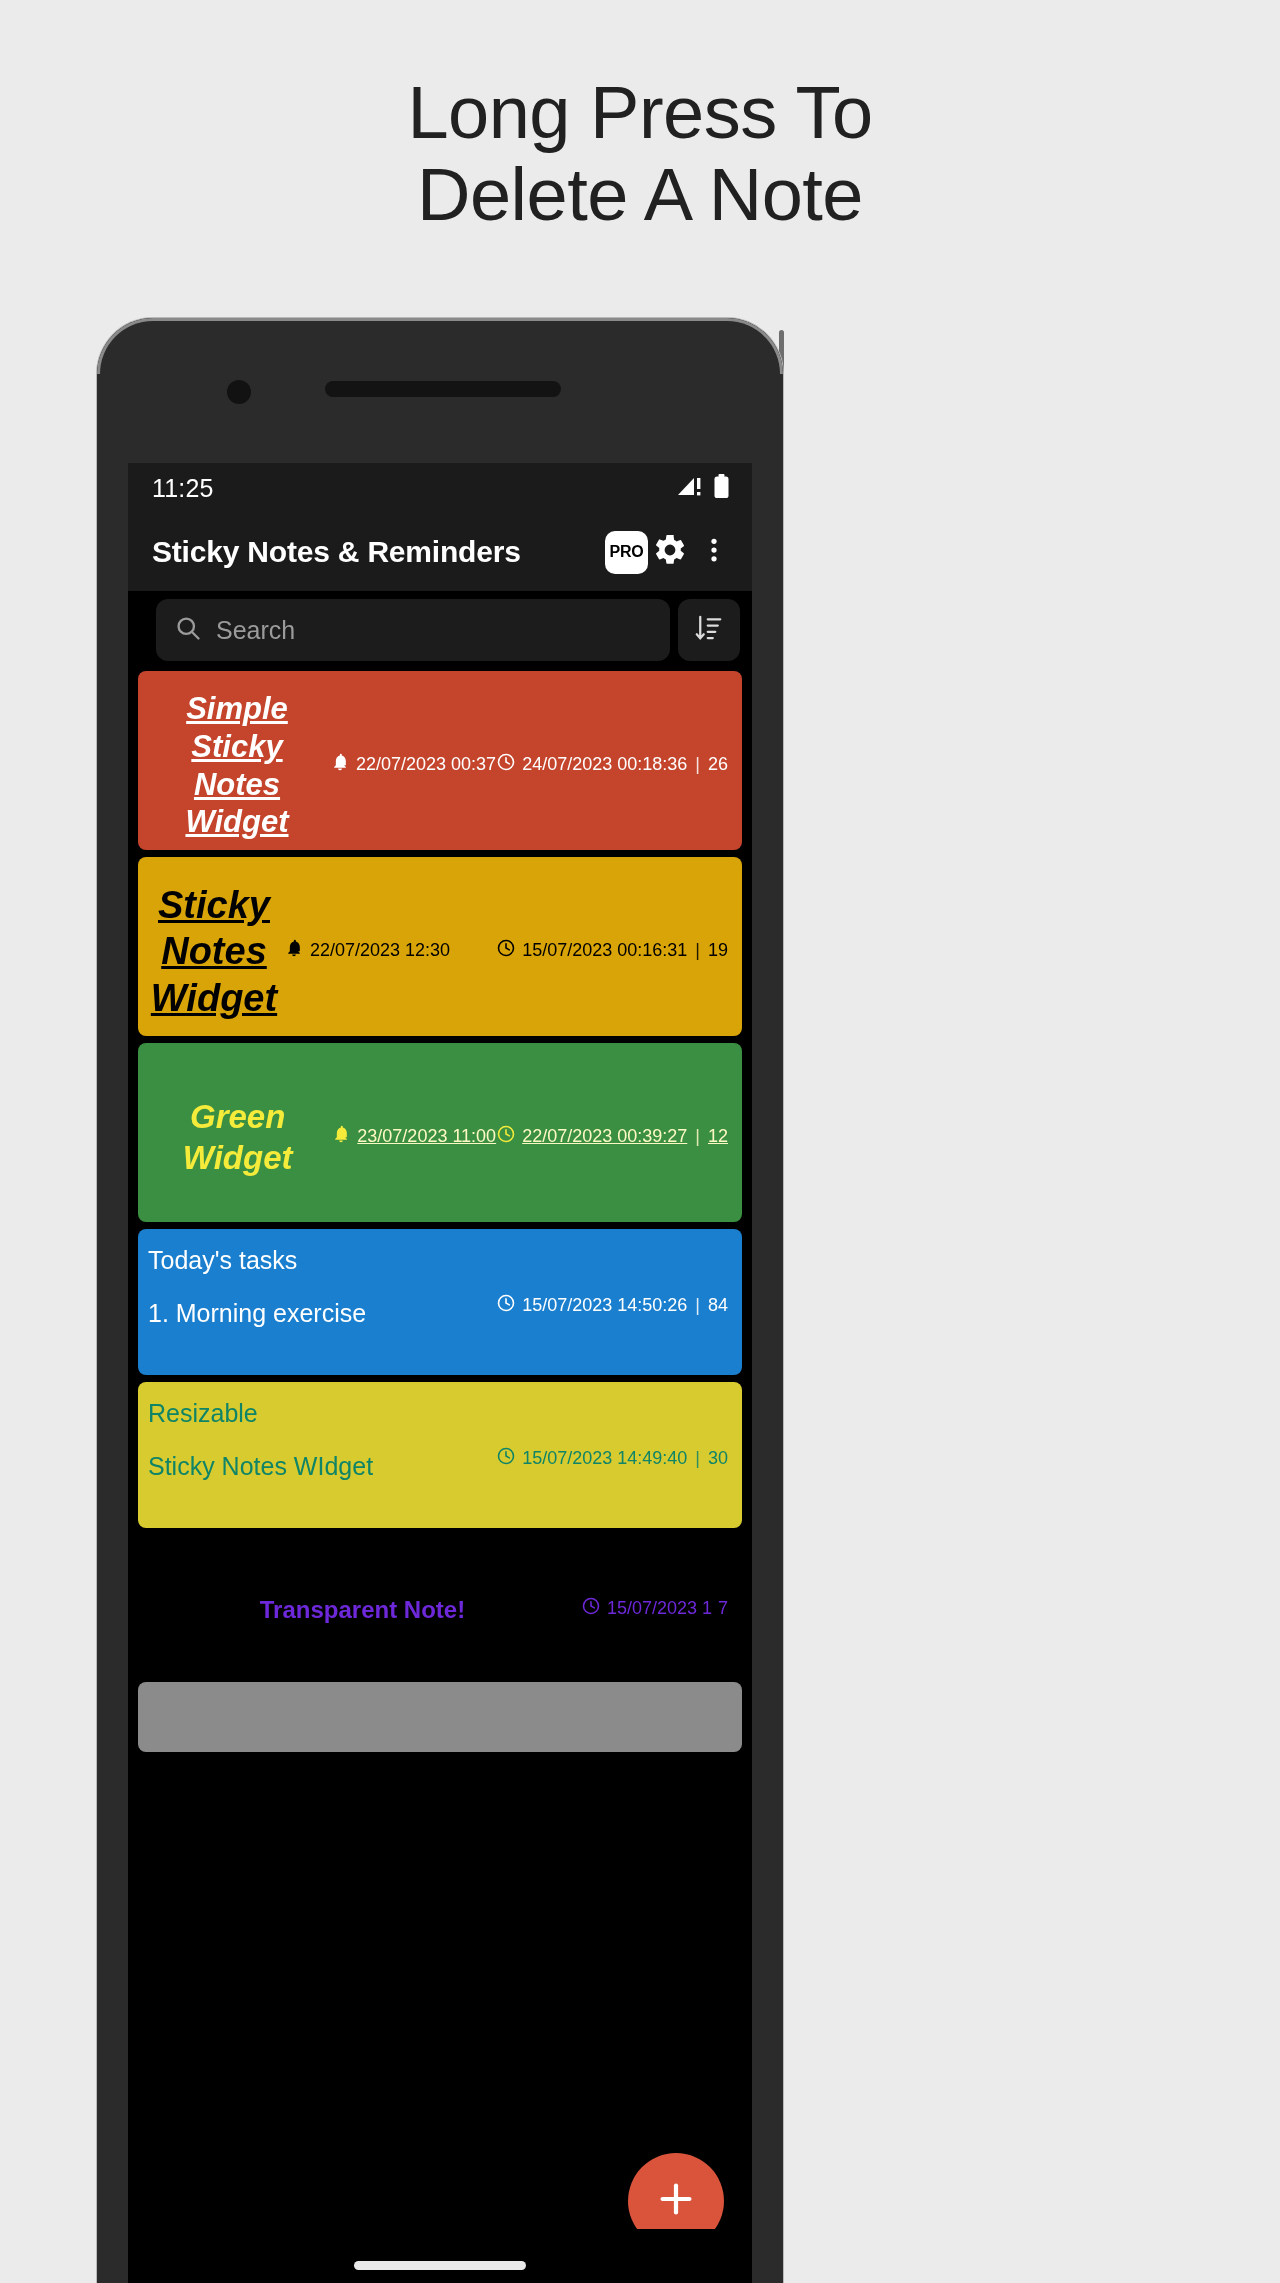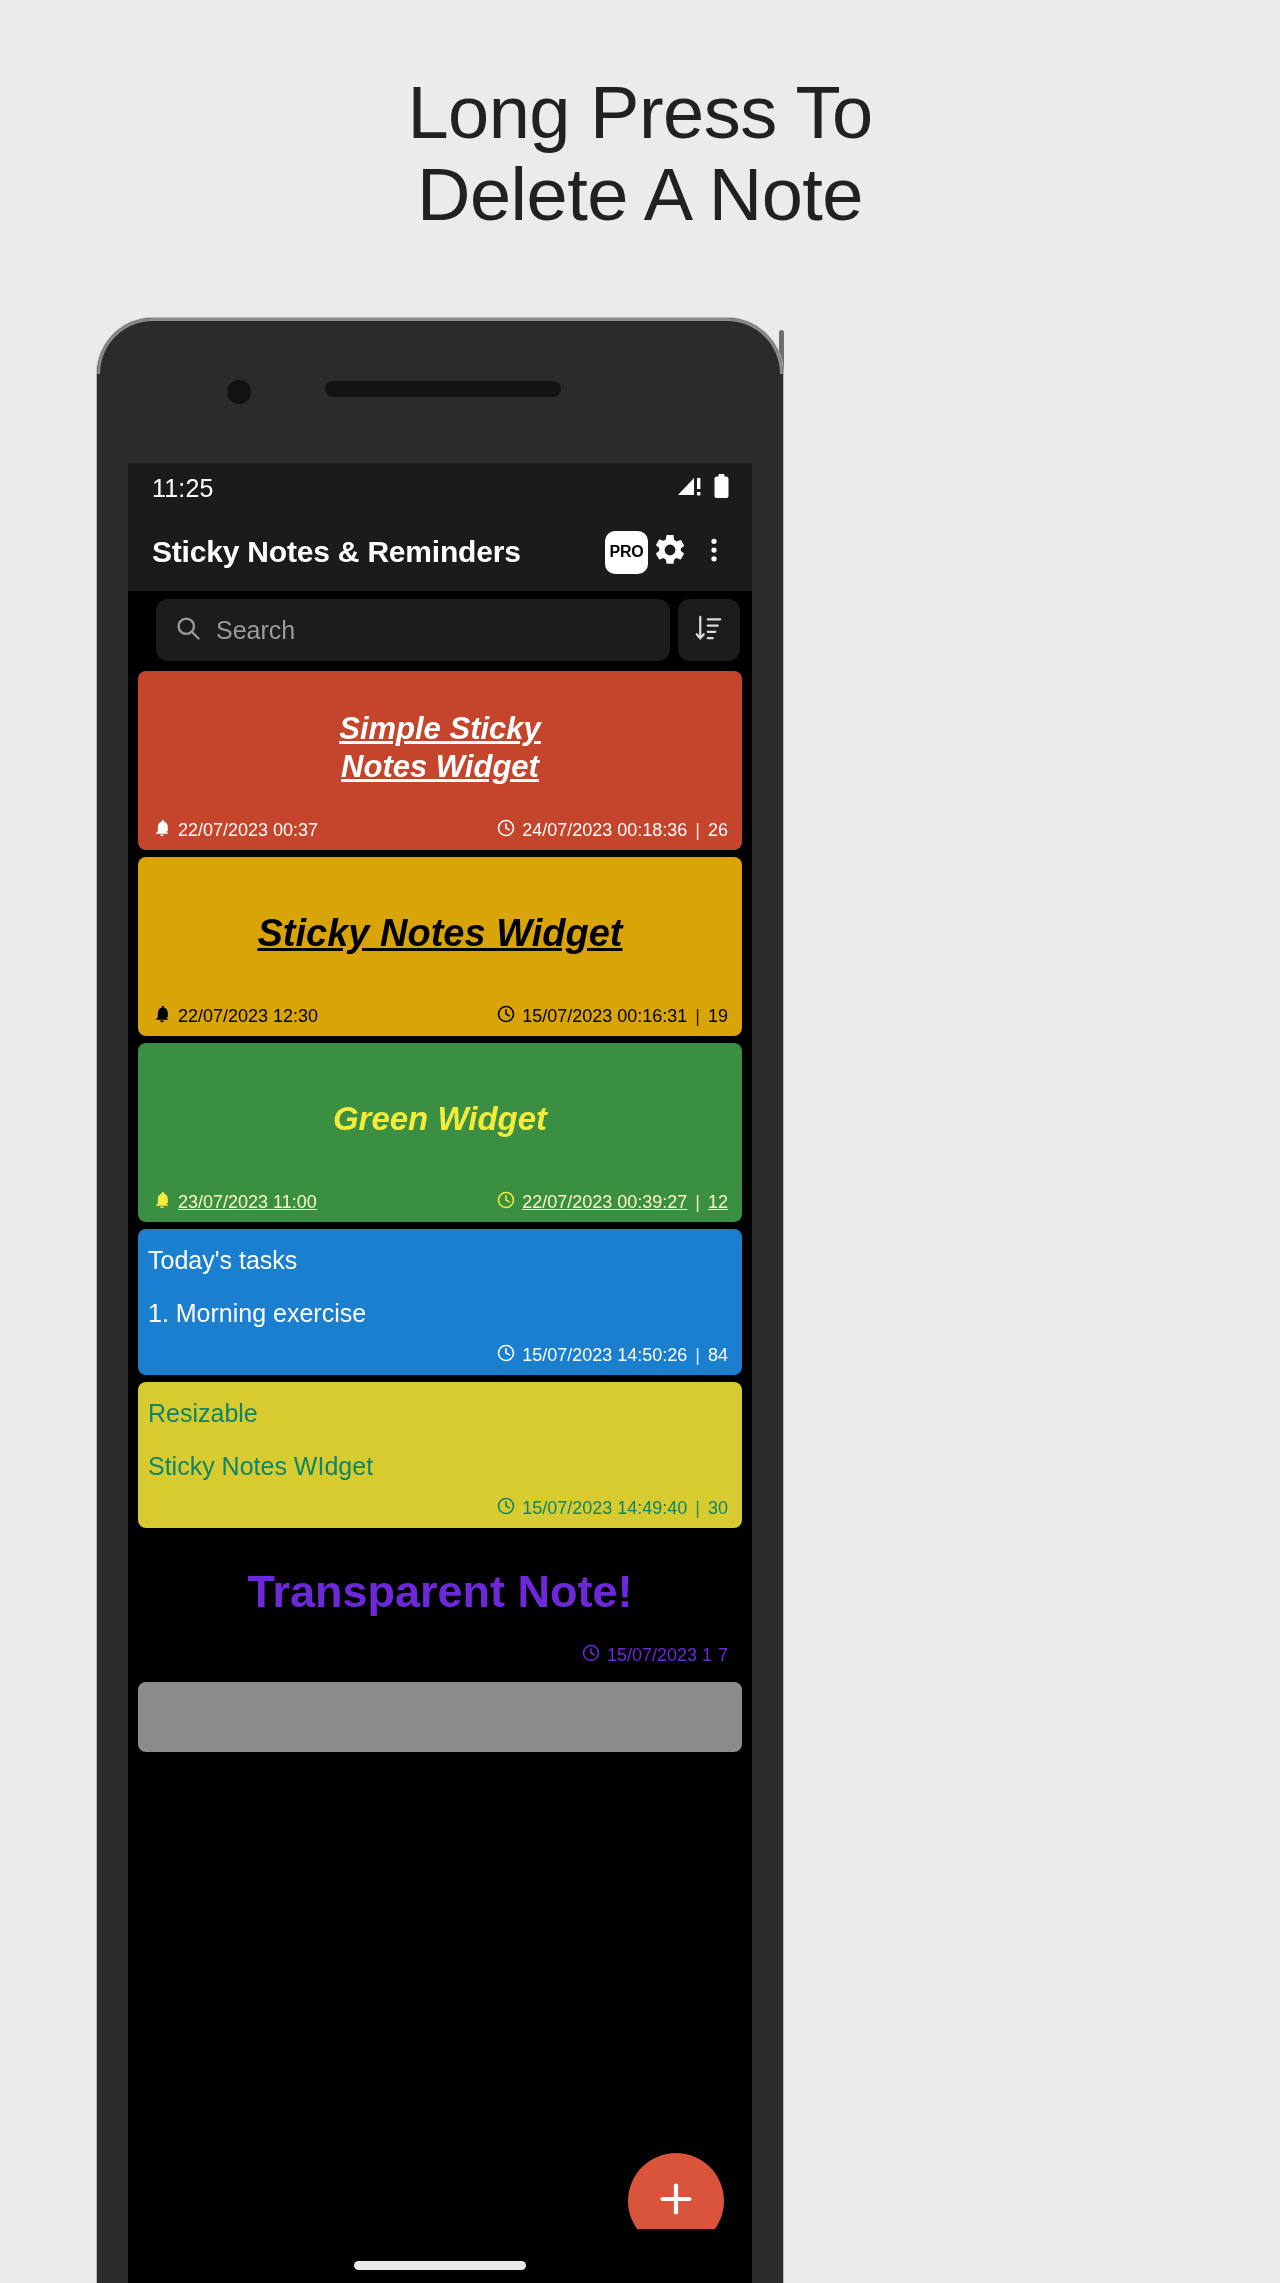--- a/index.html
+++ b/index.html
@@ -212,21 +212,21 @@
     box-sizing: border-box;
     background: #000;
   }
   .note-card {
     border-radius: 8px;
     margin-bottom: 7px;
     position: relative;
     box-sizing: border-box;
     padding: 10px 10px 0 10px;
     display: flex;
-    flex-direction: column;
+    flex-direction: row;
     overflow: hidden;
   }
   .note-body {
     flex: 1;
     display: flex;
     flex-direction: column;
     justify-content: center;
   }
   .note-body.top { justify-content: flex-start; padding-top: 6px; }
   .note-text {
@@ -475,21 +475,21 @@
                   <path d="M12 6.8V12l4 2.2" stroke-linecap="round"></path>
                 </svg></span>
               <span>15/07/2023 14:49:40</span>
               <span class="meta-sep">|</span>
               <span>30</span>
             </div>
           </div>
         </div>
         <div class="note-card" style="height: 140px; background: transparent; border-radius: 0px;">
           <div class="note-body">
-            <div class="note-text" style="color: rgb(109, 40, 217); text-align: center; font-size: 45px; font-weight: 700; font-style: normal; text-decoration: none;">
+            <div class="note-text" style="color: rgb(109, 40, 217); text-align: center; font-size: 24px; font-weight: 700; font-style: normal; text-decoration: none;">
               <div>Transparent Note!</div>
             </div>
           </div>
           <div class="note-meta" style="color: rgb(109, 40, 217);">
             <div class="meta-left"></div>
             <div class="meta-right">
               <span><svg width="20" height="20" viewBox="0 0 24 24" fill="none" stroke="#6d28d9" stroke-width="1.9">
                   <circle cx="12" cy="12" r="9"></circle>
                   <path d="M12 6.8V12l4 2.2" stroke-linecap="round"></path>
                 </svg></span>

